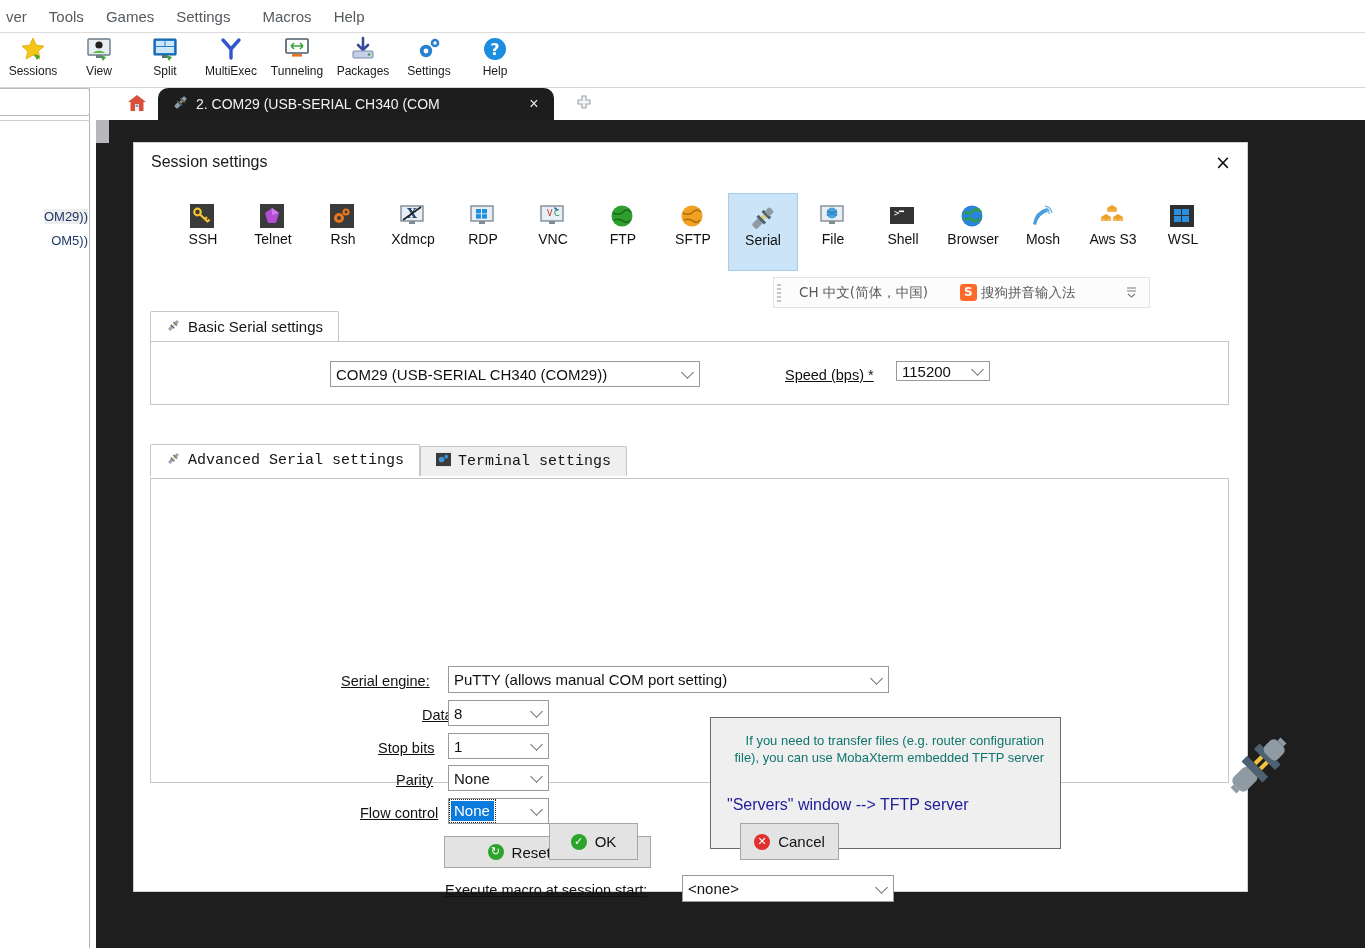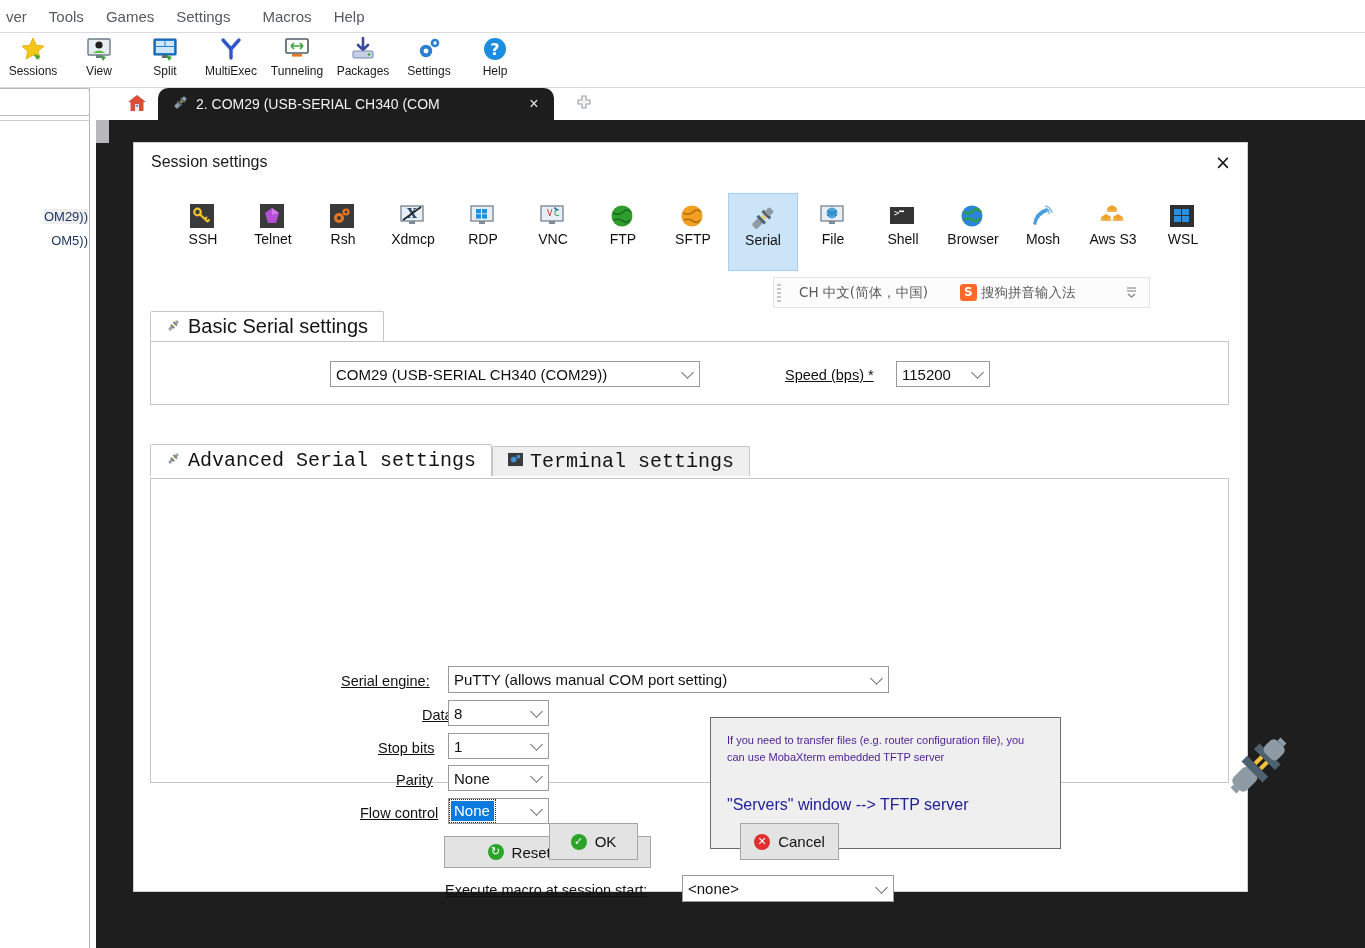--- a/index.html
+++ b/index.html
@@ -139,21 +139,21 @@
     width: 17px; height: 17px; background: #ff6a2b; border-radius: 3px;
     color: #fff; font-size: 12px; font-weight: bold; text-align: center;
     line-height: 17px; font-family: "DejaVu Sans", sans-serif;
   }
   .ime-arrows { position: absolute; right: 12px; font-size: 12px; color: #7a7a7a; }
 
   
   .tabstrip { position: absolute; display: flex; align-items: flex-end; height: 30px; }
   .tabbtn {
     height: 30px; display: flex; align-items: center; gap: 7px;
-    padding: 0 15px; font-size: 20px; color: #141414;
+    padding: 0 15px; font-size: 15px; color: #141414;
     background: #efefef; border: 1px solid #c6c6c6; border-bottom: none;
     border-radius: 2px 2px 0 0; white-space: nowrap;
   }
   .tabbtn.active { background: #ffffff; border-color: #c6c6c6; position: relative; z-index: 3; }
   .panelbox { position: absolute; background: #ffffff; border: 1px solid #c6c6c6; }
 
   .fld-label { font-size: 14.5px; color: #111; white-space: nowrap; text-decoration: underline; }
   .combo {
     position: relative; background: #ffffff; border: 1px solid #9a9a9a;
     display: flex; align-items: center; font-size: 15px; color: #111;
@@ -167,21 +167,21 @@
   .combo .sel-hl {
     background: #0a7bdc; color: #ffffff; padding: 1px 4px 2px 3px;
     outline: 1px dotted #2a2a2a; outline-offset: 1px;
   }
 
   
   .infobox {
     position: absolute; background: #efefef; border: 1px solid #6b6b6b;
     padding: 14px 16px;
   }
-  .info-p { font-size: 11px; color: #4c1d95; line-height: 17px; }
+  .info-p { font-size: 13px; color: #0f766e; line-height: 17px; text-align: right; }
   .info-link { font-size: 16px; color: #20209a; margin-top: 30px; white-space: nowrap; }
 
   
   .btn {
     background: #e3e3e3; border: 1px solid #a6a6a6;
     display: flex; align-items: center; justify-content: center; gap: 8px;
     font-size: 15px; color: #111;
   }
   .dot-ico { width: 16px; height: 16px; border-radius: 50%; position: relative; }
   .dot-ico span {
@@ -570,21 +570,21 @@
 
     <div class="panelbox" style="left:16px; top:198px; width:1079px; height:64px;">
 
       <div class="fld-label" style="position:absolute; left:202px; top:25px;">Serial port *</div>
       <div class="combo" style="left:179px; top:19px; width:370px; height:26px; position:absolute;">
         <span>COM29  (USB-SERIAL CH340 (COM29))</span>
         <span class="caret"></span>
       </div>
 
       <div class="fld-label" style="position:absolute; left:634px; top:25px;">Speed (bps) *</div>
-      <div class="combo" style="left:745px; top:19px; width:94px; height:26px; position:absolute;">
+      <div class="combo" style="left:745px; top:19px; width:94px; height:20px; position:absolute;">
         <span>115200</span>
         <span class="caret"></span>
       </div>
     </div>
 
     <div class="tabstrip" style="left:16px; top:303px;font-family:Liberation Mono, monospace;">
 
       <div class="tabbtn active" style="height:32px;">
         <span>
           <svg width="15" height="15" viewBox="0 0 24 24">

